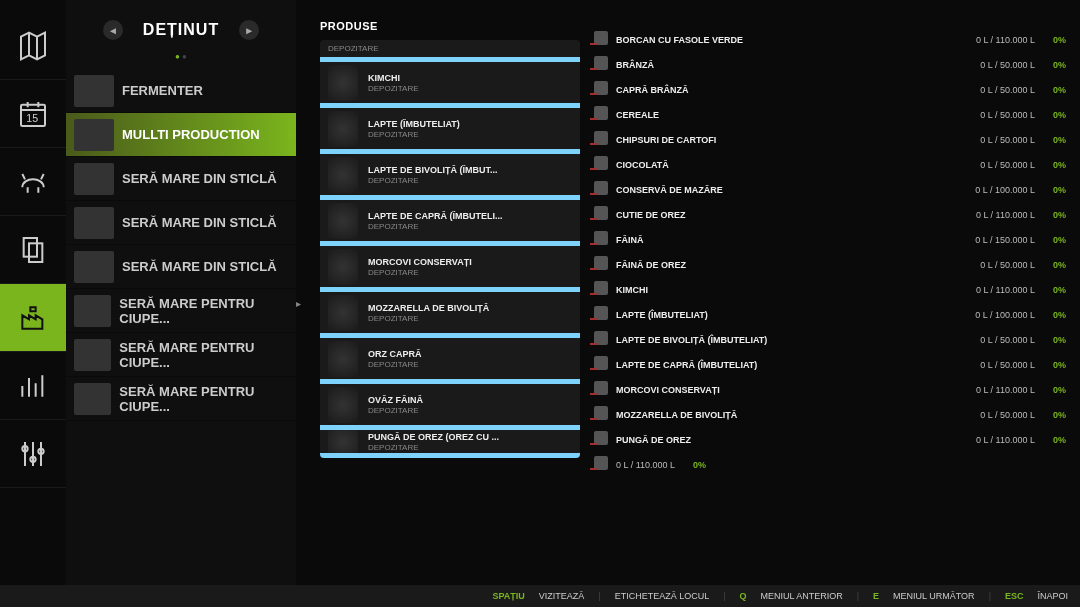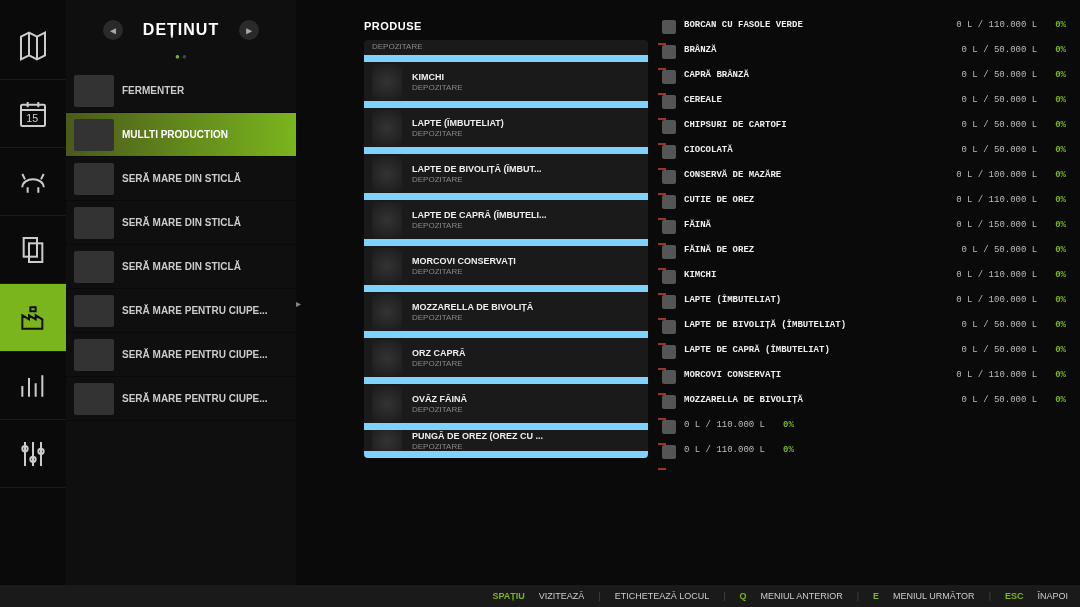--- a/index.html
+++ b/index.html
@@ -42,21 +42,21 @@
   width: 20px; height: 20px; border-radius: 50%;
   background: #2a2a2a; display: flex; align-items: center; justify-content: center;
   font-size: 10px; color: #aaa; cursor: pointer;
 }
 .dots { text-align: center; margin-top: -8px; margin-bottom: 8px; font-size: 8px; color: #444; }
 .dots .active { color: #7ab51d; }
 .owned-list { display: flex; flex-direction: column; }
 .owned-item {
   height: 44px; display: flex; align-items: center;
   padding-left: 8px; gap: 8px; cursor: pointer;
-  font-size: 10px; font-weight: 600; color: #ccc;
+  font-size: 13px; font-weight: 600; color: #ccc;
   border-bottom: 1px solid #0a0a0a;
   position: relative;
 }
 .owned-item.selected {
   background: linear-gradient(90deg, #4a5a1a, #7ab51d);
   color: #fff;
 }
 .owned-item.selected::after {
   content: ""; position: absolute; right: -8px; top: 50%;
   width: 0; height: 0; border: 8px solid transparent;
@@ -84,53 +84,52 @@
 .page-title .icon-badge {
   width: 36px; height: 36px; background: #7ab51d; border-radius: 4px;
   display: flex; align-items: center; justify-content: center;
 }
 .page-title .icon-badge svg { width: 22px; height: 22px; stroke: #222; fill: none; stroke-width: 1.5; }
 .page-title h1 { font-size: 20px; letter-spacing: 1px; color: #fff; font-weight: 700; }
 
 .content-row { display: flex; gap: 10px; }
 
 .products-col {
-  width: 284px;
-  margin-left: 44px;
+  width: 260px;
 }
 .products-col h3 {
   font-size: 11px; font-weight: 700; color: #fff; margin-bottom: 8px; letter-spacing: 0.5px;
 }
 .products-list {
   background: #1a1a1a; border-radius: 4px;
   max-height: 455px; overflow: hidden;
 }
 .product-item {
   height: 46px; display: flex; align-items: center;
   padding: 8px 8px; gap: 10px;
-  border-bottom: 7px solid #7dd3fc;
+  border-bottom: 5px solid #7dd3fc;
 }
 .product-item.first-partial { height: 22px; align-items: flex-end; padding-bottom: 4px; }
 .product-item.first-partial .product-text { justify-content: flex-end; }
 .product-item.last-partial { height: 28px; overflow: hidden; }
 .product-thumb {
   width: 30px; height: 36px; background: radial-gradient(circle, #333, #1a1a1a);
   border-radius: 3px; flex-shrink: 0;
 }
 .product-text { display: flex; flex-direction: column; gap: 1px; overflow: hidden;}
 .product-name { font-size: 9px; font-weight: 700; color: #eee; white-space: nowrap; overflow: hidden; text-overflow: ellipsis;}
 .product-storage { font-size: 8px; color: #888; }
 
 .stats-col {
   flex: 1;
 }
 .stats-list { display: flex; flex-direction: column; gap: 0; }
 .stat-item {
-  height: 25px; display: flex; align-items: flex-start;
-  padding: 0 4px; gap: 8px; position: relative; font-family: Liberation Mono, monospace;
+  height: 25px; display: flex; align-items: flex-end;
+  padding: 0 4px; gap: 8px; position: relative;
 }
 .stat-item::after {
   content: ""; position: absolute; left: 0; bottom: 0;
   width: 8px; height: 2px; background: #a03030;
 }
 .stat-icon {
   width: 14px; height: 14px; background: #555; border-radius: 2px; flex-shrink: 0;
 }
 .stat-name { font-size: 9px; font-weight: 700; color: #eee; flex: 1; }
 .stat-amount { font-size: 9px; color: #bbb; margin-right: 10px; }
@@ -407,20 +406,21 @@
             <div class="stat-pct">0%</div>
           </div>
           <div class="stat-item">
             <div class="stat-icon"></div>
             <div class="stat-name">MOZZARELLA DE BIVOLIȚĂ</div>
             <div class="stat-amount">0 L / 50.000 L</div>
             <div class="stat-pct">0%</div>
           </div>
           <div class="stat-item">
             <div class="stat-icon"></div>
+            <div class="stat-name">PUNGĂ DE OREZ</div>
             <div class="stat-amount">0 L / 110.000 L</div>
             <div class="stat-pct">0%</div>
           </div>
           <div class="stat-item">
             <div class="stat-icon"></div>
             <div class="stat-amount">0 L / 110.000 L</div>
             <div class="stat-pct">0%</div>
           </div>
         </div>
     </div>

